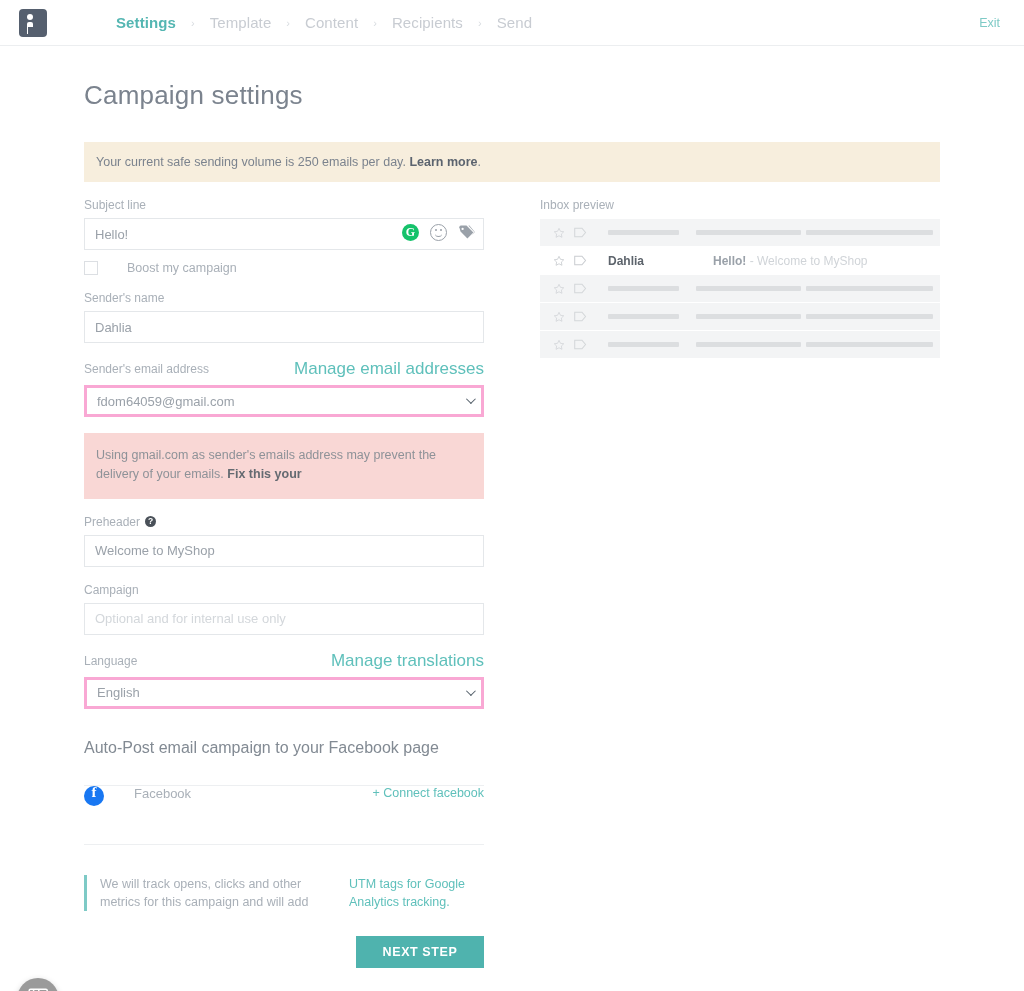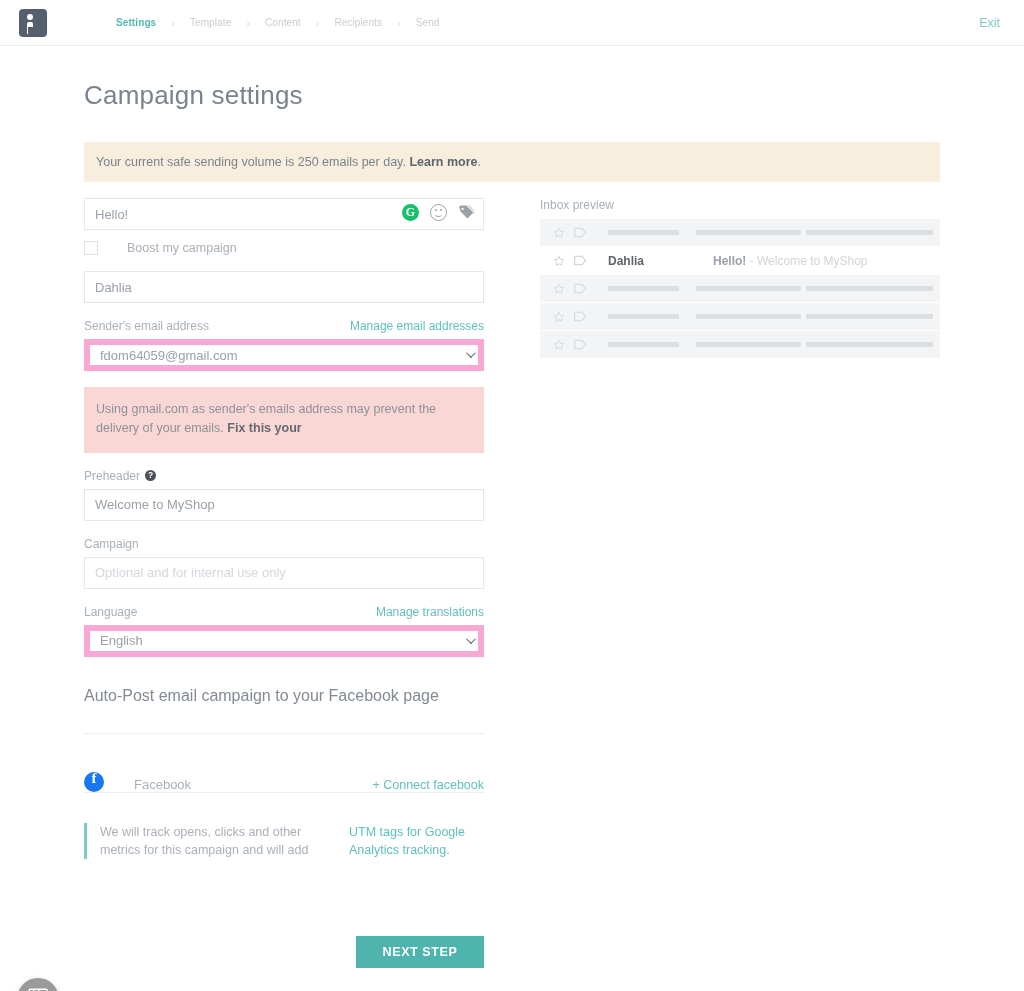--- a/index.html
+++ b/index.html
@@ -37,21 +37,21 @@
   .logo .leg {
     position: absolute; width: 5px; height: 7px; background: #555f6e;
     left: 9px; top: 18px;
   }
 
   .crumbs {
     display: flex; align-items: center;
     margin-left: 67px; gap: 0;
   }
   .crumb {
-    font-size: 10px; color: #c8ccd2; letter-spacing: .1px;
+    font-size: 15px; color: #c8ccd2; letter-spacing: .1px;
     padding: 0 2px; white-space: nowrap;
   }
   .crumb.active { color: #54b6b2; font-weight: bold; }
   .crumb-sep {
     color: #d8dce0; font-size: 11px; margin: 0 13px; user-select: none;
   }
   .exit {
     position: absolute; right: 24px; top: 16px;
     font-size: 12.5px; color: #7ecac6; cursor: pointer;
   }
@@ -77,42 +77,42 @@
   .notice-text b { color: #5c646f; }
 
   
   .form { position: absolute; left: 84px; top: 152px; width: 400px; }
 
   .field-label {
     font-size: 12px; color: #a9b0b8; margin-bottom: 6px;
     display: flex; align-items: center; justify-content: space-between;
   }
   .field-label .lbl-left { display: flex; align-items: center; gap: 5px; }
-  .link-teal { font-size: 12px; color: #5fc0bb; cursor: pointer; }
+  .link-teal { font-size: 17px; color: #5fc0bb; cursor: pointer; }
 
   .help-icon {
     display: inline-block; width: 11px; height: 11px; border-radius: 50%;
     background: #4a5159; color: #fff; font-size: 8.5px; line-height: 11px;
     text-align: center; font-weight: bold;
   }
 
   .input-wrap { position: relative; }
   .text-input {
     width: 400px; height: 32px;
     border: 1px solid #e4e7ea; background: #fff;
     font-size: 13px; color: #9aa1a9; padding: 0 10px;
     font-family: "Liberation Sans", sans-serif;
     outline: none; border-radius: 0;
   }
   .text-input::placeholder { color: #d3d7db; }
   .text-input.ph { color: #d3d7db; }
 
   .select-input {
     width: 400px; height: 32px;
-    border: 6px solid #f9a8d4; background: #fff;
+    border: 3px solid #f9a8d4; background: #fff;
     font-size: 13px; color: #9aa1a9; padding: 0 10px;
     font-family: "Liberation Sans", sans-serif;
     outline: none; appearance: none; -webkit-appearance: none;
     border-radius: 0;
   }
   .caret {
     position: absolute; right: 11px; top: 12px;
     width: 7px; height: 7px; pointer-events: none;
     border-right: 1.6px solid #55606b; border-bottom: 1.6px solid #55606b;
     transform: rotate(45deg) translateY(-2px);
@@ -164,21 +164,21 @@
   .alert-error b { color: #646a71; }
 
   .section-title {
     font-size: 16px; color: #828a93; font-weight: normal;
     margin: 0; padding-top: 30px;
   }
   .hr { width: 400px; height: 1px; background: #edeff1; margin-top: 28px; }
 
   .fb-row {
     width: 400px; height: 58px;
-    display: flex; align-items: flex-end;
+    display: flex; align-items: flex-start;
   }
   .fb-icon {
     width: 20px; height: 20px; border-radius: 50%;
     background: #1877f2; position: relative; flex: 0 0 auto;
   }
   .fb-icon::after {
     content: "f"; position: absolute; left: 0; right: 0; top: -2px;
     text-align: center; color: #fff; font-size: 15px; font-weight: bold;
     font-family: "Liberation Serif", serif;
   }
@@ -262,20 +262,23 @@
 <div class="page">
 
   <h1 class="page-title">Campaign settings</h1>
 
   <div class="notice">
     <div class="notice-text"><span>Your current safe sending volume is 250 emails per day. </span><b>Learn more</b><span>.</span></div>
   </div>
 
   <div class="form">
 
+    <div class="field-label">
+      <span class="lbl-left">Subject line</span>
+    </div>
     <div class="input-wrap">
       <input class="text-input" type="text" value="Hello!" style="">
       <div class="subject-icons">
         <div class="ic-gram">G</div>
         <div class="ic-smiley">
           <i class="l"></i>
           <i class="r"></i>
           <u></u>
         </div>
         <svg class="ic-tag" width="17" height="15" viewBox="0 0 17 15">
@@ -284,20 +287,23 @@
           <path d="M11.4 0.6 L16.8 6.9 L14.0 10.2 L16.3 6.9 L10.4 0.6 Z" fill="#9aa1a9"></path>
         </svg>
       </div>
     </div>
 
     <div class="checkrow">
       <div class="checkbox"></div>
       <span>Boost my campaign</span>
     </div>
 
+    <div class="field-label">
+      <span class="lbl-left">Sender's name</span>
+    </div>
     <div class="input-wrap">
       <input class="text-input" type="text" value="Dahlia" style="">
     </div>
 
     <div class="spacer-16"></div>
 
     <div class="field-label">
       <span class="lbl-left">Sender's email address</span>
       <span class="link-teal">Manage email addresses</span>
     </div>

